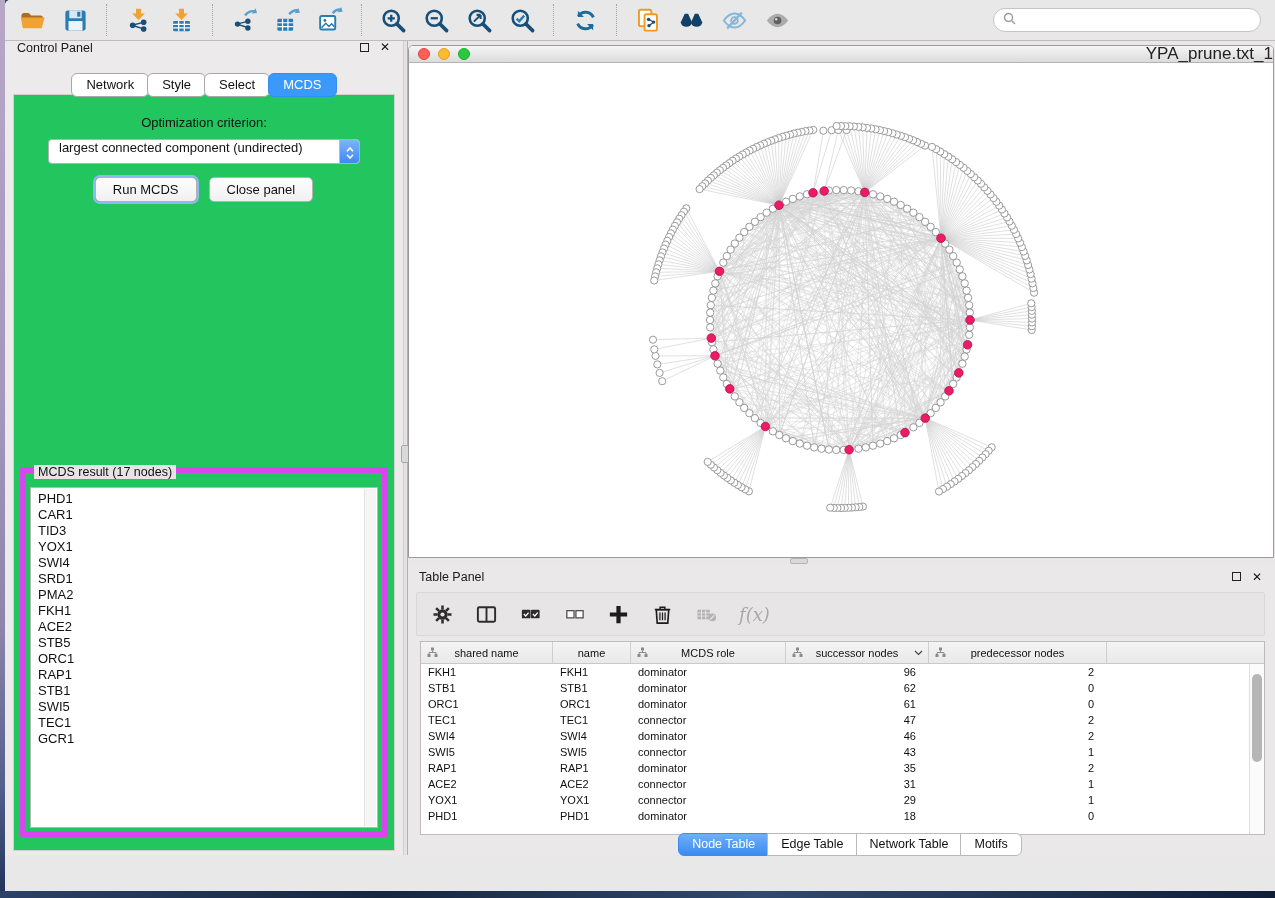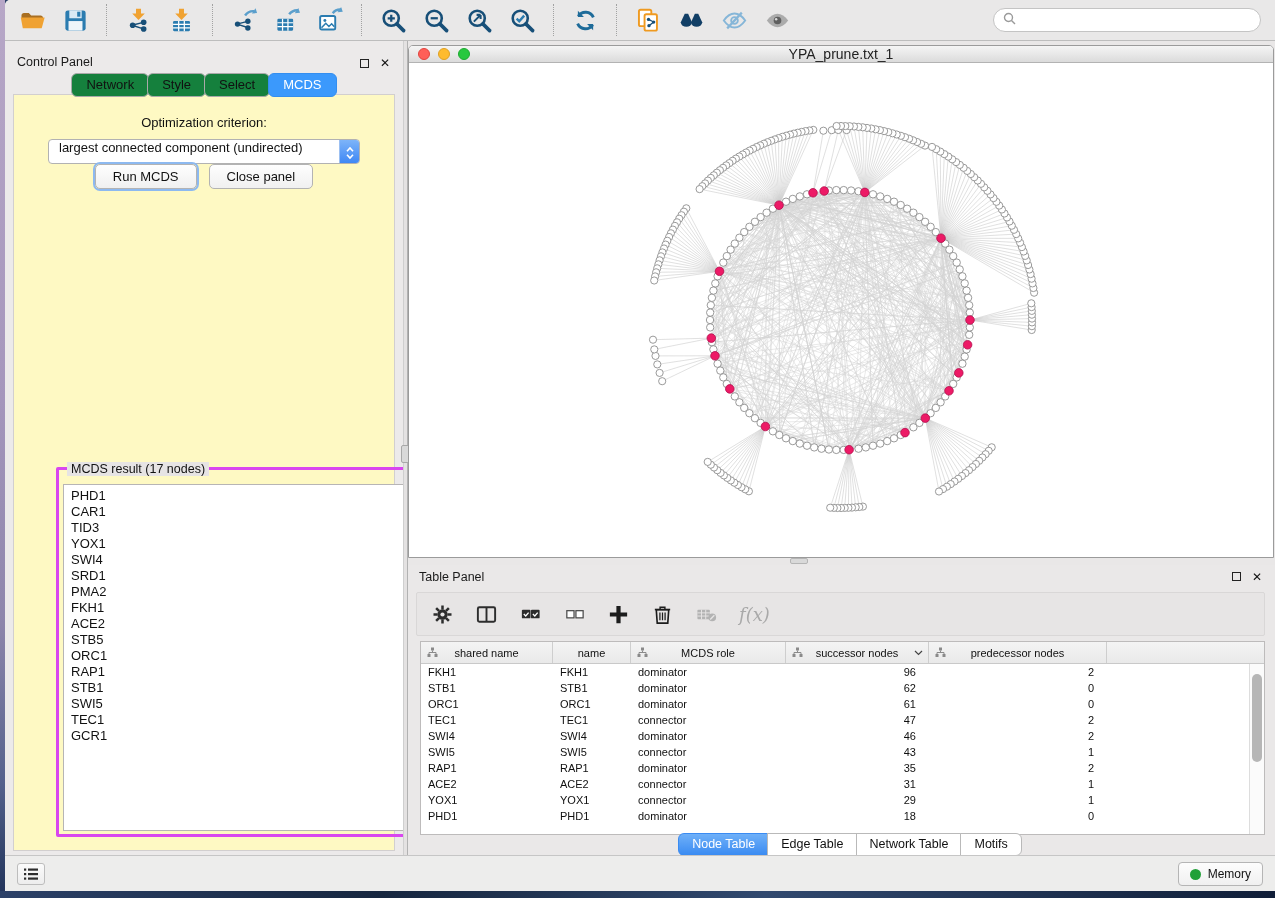--- a/index.html
+++ b/index.html
@@ -16,41 +16,41 @@
   #tb-icons{display:flex;align-items:center;gap:9px;padding-left:10px;flex:1;}
   .tb-icon{width:34px;height:34px;display:flex;align-items:center;justify-content:center;}
   .tb-icon svg{width:27px;height:27px;}
   .tb-sep{width:1px;height:32px;border-left:1px dotted #a2a2a2;margin:0 5px;}
   .search-box{width:268px;height:24px;border:1px solid #c4c4c4;border-radius:12px;background:#fff;
     display:flex;align-items:center;margin-right:14px;padding-left:9px;gap:5px;}
   .search-box input{border:none;outline:none;flex:1;font-size:12px;background:transparent;height:20px;
     font-family:inherit;min-width:0;}
   
   .control-panel{position:absolute;left:0;top:41px;width:398px;height:814px;background:#eceaea;}
-  .cp-header{height:28px;display:flex;align-items:flex-end;padding:0 13px 0 12px;justify-content:space-between;}
+  .cp-header{height:28px;display:flex;align-items:flex-start;padding:0 13px 0 12px;justify-content:space-between;}
   .panel-title{font-size:12.5px;color:#1a1a1a;}
   .win-btns{display:flex;gap:11px;align-items:center;}
   .float-btn{width:9px;height:9px;border:1.5px solid #222;display:inline-block;background:transparent;}
   .close-btn{font-size:12px;font-weight:bold;color:#111;line-height:1;cursor:default;}
   .cp-tabs{position:absolute;top:32px;left:0;right:0;display:flex;justify-content:center;z-index:2;}
-  .cp-tab{font-size:13px;padding:3px 14px 4px;background:#15803d;border:1px solid #a9a9a9;
+  .cp-tab{font-size:13px;padding:3px 14px 4px;background:#ffffff;border:1px solid #a9a9a9;
     border-radius:6px;margin:0 -1px;color:#111;}
   .cp-tab.active{background:#3b99fc;border-color:#338ef0;color:#fff;}
-  .cp-inner{position:absolute;left:8px;top:53px;right:8px;bottom:4px;background:#fef9c3;border:1px solid #d2cfcf;}
+  .cp-inner{position:absolute;left:8px;top:53px;right:8px;bottom:4px;background:#22c55e;border:1px solid #d2cfcf;}
   .opt-label{margin-top:20px;text-align:center;font-size:13px;color:#111;}
   .dropdown{margin:9px auto 0;width:312px;height:25px;background:#fff;border:1px solid #b2b2b2;
     border-radius:4px;display:flex;align-items:flex-start;overflow:hidden;}
   .dd-value{flex:1;font-size:13px;padding-left:10px;white-space:nowrap;color:#111;}
   .dd-stepper{width:20px;height:25px;background:linear-gradient(#7db4f9,#3a84f4);
     display:flex;align-items:center;justify-content:center;border-left:1px solid #9cc0f2;}
-  .btn-row{display:flex;justify-content:center;gap:12px;}
+  .btn-row{margin-top:13px;display:flex;justify-content:center;gap:12px;}
   .btn{font-size:13px;height:25px;padding:0 17px;background:linear-gradient(#fefefe,#f0f0f0);
     border:1px solid #b3b3b3;border-radius:5px;font-family:inherit;color:#111;}
   .btn.focus{box-shadow:0 0 0 2px #8db9f0;}
-  .result-group{position:absolute;left:6px;top:372px;width:368px;height:370px;border:3px solid #d946ef;border-radius:2px;margin-left:36px;}
+  .result-group{position:absolute;left:6px;top:372px;width:368px;height:370px;border:6px solid #d946ef;border-radius:2px;}
   .group-legend{position:absolute;top:-8px;left:8px;background:#e6e4e4;padding:0 4px;font-size:12.5px;color:#111;}
   .result-list{position:absolute;left:4px;right:4px;top:14px;bottom:3px;background:#fff;
     border:1px solid #b7b5b5;font-size:13px;line-height:16px;padding:3px 0 0 7px;overflow:hidden;}
   .mcds-item{height:16px;color:#111;}
   .list-scroll{position:absolute;top:1px;bottom:1px;right:1px;width:12px;background:#f5f5f5;border-left:1px solid #e3e3e3;}
   
   .v-split{position:absolute;left:398px;top:41px;width:5px;height:814px;background:#e4e2e2;
     border-left:1px solid #cfcfcf;border-right:1px solid #b2b2b2;}
   .v-grip{position:absolute;top:404px;left:-3px;width:9px;height:18px;background:#d9d9d9;border:1px solid #a8a8a8;border-radius:2px;}
   .right-bg{position:absolute;left:403px;top:41px;width:867px;height:814px;background:#e9e7e7;}
@@ -58,21 +58,21 @@
   
   .network-window{position:absolute;left:403px;top:45px;width:866px;height:513px;background:#fff;
     border:1px solid #9b9b9b;border-top-left-radius:5px;border-top-right-radius:5px;overflow:hidden;}
   .nw-titlebar{height:17px;background:linear-gradient(#f5f5f5,#dbdbdb);border-bottom:1px solid #b3b3b3;
     position:relative;display:flex;align-items:center;}
   .lights{display:flex;gap:8px;padding-left:9px;z-index:2;}
   .light{width:12px;height:12px;border-radius:50%;}
   .light.red{background:#ff5f58;border:1px solid #e0443e;}
   .light.yellow{background:#febb2e;border:1px solid #dea023;}
   .light.green{background:#28c83f;border:1px solid #1eaa31;}
-  .nw-title{position:absolute;left:0;right:0;text-align:center;font-size:14px;color:#222;}
+  .nw-title{position:absolute;left:0;right:0;text-align:right;font-size:17px;color:#222;}
   #net-svg{display:block;background:#fff;}
   
   .table-panel{position:absolute;left:403px;top:565px;width:867px;height:290px;background:#eae8e8;}
   .tp-header{height:23px;display:flex;align-items:center;justify-content:space-between;padding:0 13px 0 11px;}
   .tp-toolbar{position:absolute;left:8px;top:27px;right:10px;height:44px;background:#e7e5e5;
     border:1px solid #d9d7d7;border-radius:2px;display:flex;align-items:center;padding-left:14px;gap:21px;}
   .tp-icon{display:flex;align-items:center;justify-content:center;}
   .tp-icon svg{width:23px;height:23px;}
   .fx{font-family:"DejaVu Serif","Liberation Serif",serif;font-style:italic;font-size:18px;color:#a9a9a9;}
   .tbl{position:absolute;left:12px;top:76px;width:845px;height:194px;background:#fff;border:1px solid #bdbbbb;}
@@ -1575,32 +1575,14 @@
         </div>
     </div>
     <div class="tp-tabs" id="tp-tabs">
         <span class="tp-tab active">Node Table</span>
         <span class="tp-tab">Edge Table</span>
         <span class="tp-tab">Network Table</span>
         <span class="tp-tab">Motifs</span>
       </div>
   </div>
 
-  <div class="status-bar">
-    <span class="sb-btn">
-      <svg width="16" height="14" viewBox="0 0 16 14">
-          <g fill="#2d2d2d">
-            <rect x="1" y="1.5" width="2.2" height="2.2"></rect>
-            <rect x="5" y="1.5" width="10" height="2.2"></rect>
-            <rect x="1" y="6" width="2.2" height="2.2"></rect>
-            <rect x="5" y="6" width="10" height="2.2"></rect>
-            <rect x="1" y="10.5" width="2.2" height="2.2"></rect>
-            <rect x="5" y="10.5" width="10" height="2.2"></rect>
-          </g>
-        </svg>
-    </span>
-    <span class="mem-btn">
-      <span class="mem-dot" id="mem-dot" style="background: rgb(33, 160, 56);"></span>
-      <span>Memory</span>
-    </span>
-  </div>
 
 </div>
 
 </body></html>

